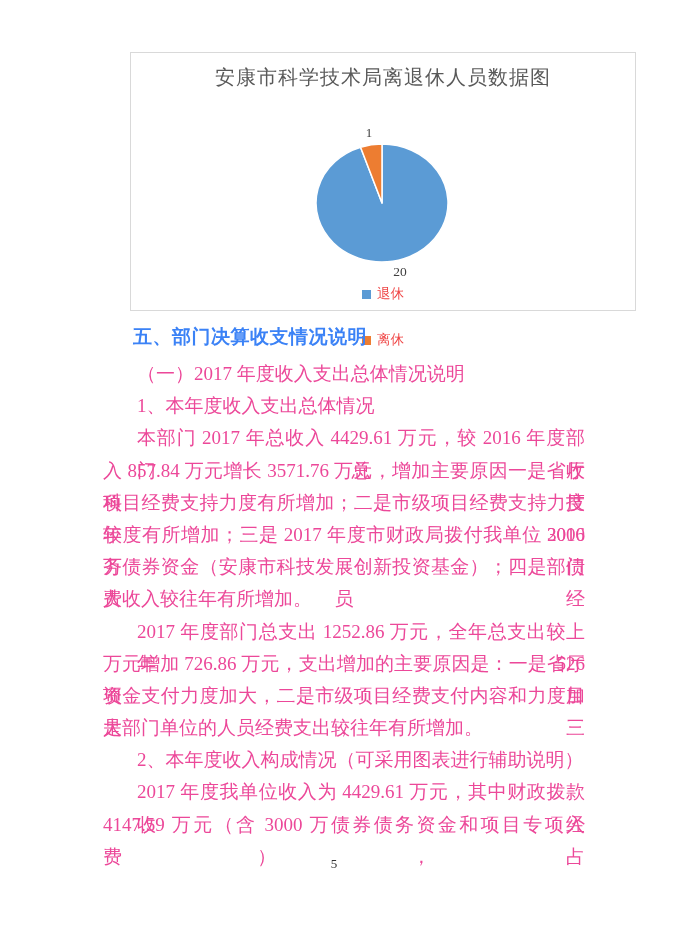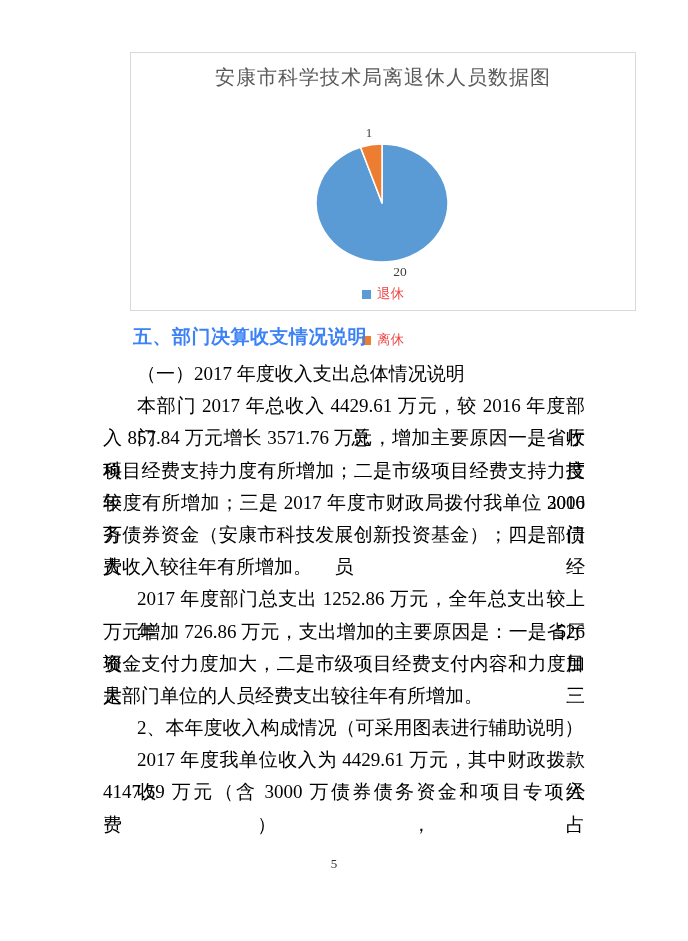--- a/index.html
+++ b/index.html
@@ -58,21 +58,21 @@
     font-weight: bold;
     font-size: 19px;
     color: #3b82f6;
     letter-spacing: 0.5px;
     white-space: nowrap;
   }
   .doc-lines {
     position: absolute; left: 103px; top: 358px;
     width: 482px;
     font-size: 19px;
-    color: #000000;
+    color: #ec4899;
   }
   .doc-line {
     line-height: 32.2px;
     height: 32.2px;
     white-space: nowrap;
   }
   .doc-line.justify {
     white-space: normal;
     text-align: justify;
     text-align-last: justify;
@@ -111,20 +111,21 @@
         <span class="legend-swatch" style="background: rgb(237, 125, 49);"></span>
         <span>离休</span>
       </span>
     </div>
   </div>
 
   <div class="doc-heading">五、部门决算收支情况说明</div>
 
   <div class="doc-lines">
     <div class="doc-line indent">（一）2017 年度收入支出总体情况说明</div>
+    <div class="doc-line indent">1、本年度收入支出总体情况</div>
     <div class="doc-line indent justify">本部门 2017 年总收入 4429.61 万元，较 2016 年度部门总收</div>
     <div class="doc-line justify">入 857.84 万元增长 3571.76 万元，增加主要原因一是省厅科技</div>
     <div class="doc-line justify">项目经费支持力度有所增加；二是市级项目经费支持力度较 2016</div>
     <div class="doc-line justify">年度有所增加；三是 2017 年度市财政局拨付我单位 3000 万债</div>
     <div class="doc-line justify">务债券资金（安康市科技发展创新投资基金）；四是部门人员经</div>
     <div class="doc-line">费收入较往年有所增加。</div>
     <div class="doc-line indent justify">2017 年度部门总支出 1252.86 万元，全年总支出较上年 526</div>
     <div class="doc-line justify">万元增加 726.86 万元，支出增加的主要原因是：一是省厅项目</div>
     <div class="doc-line justify">资金支付力度加大，二是市级项目经费支付内容和力度加大，三</div>
     <div class="doc-line">是部门单位的人员经费支出较往年有所增加。</div>

